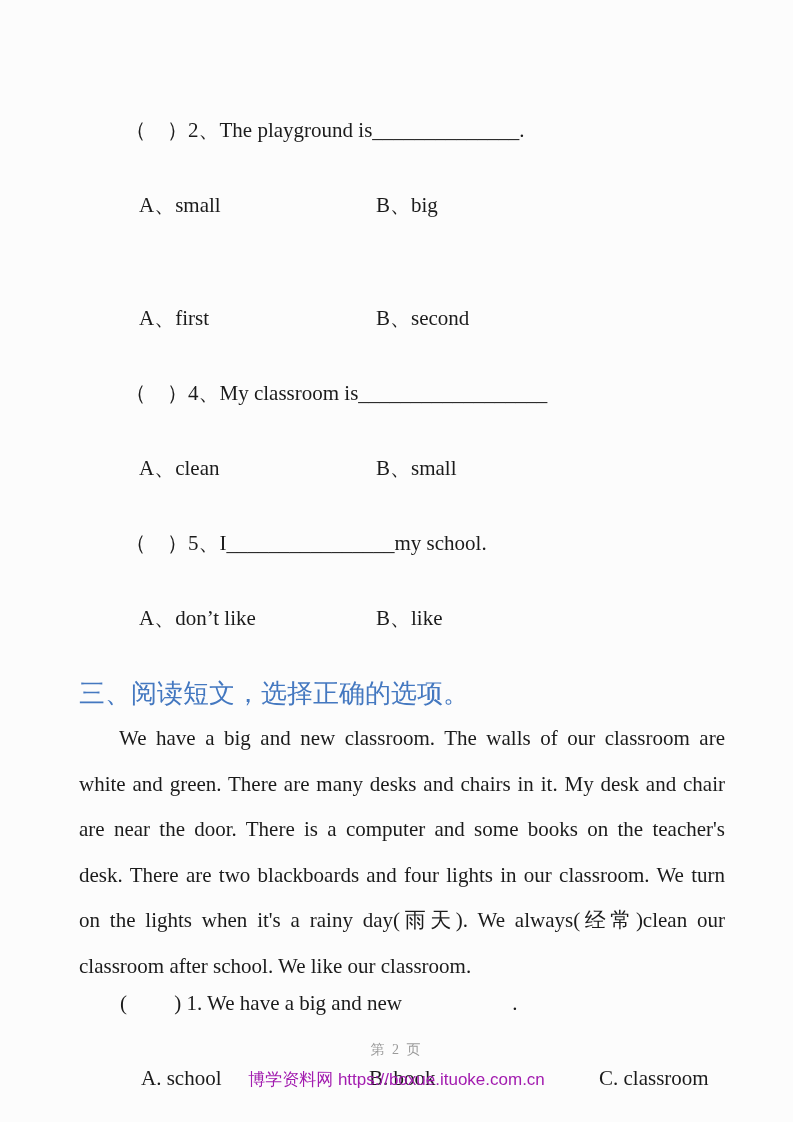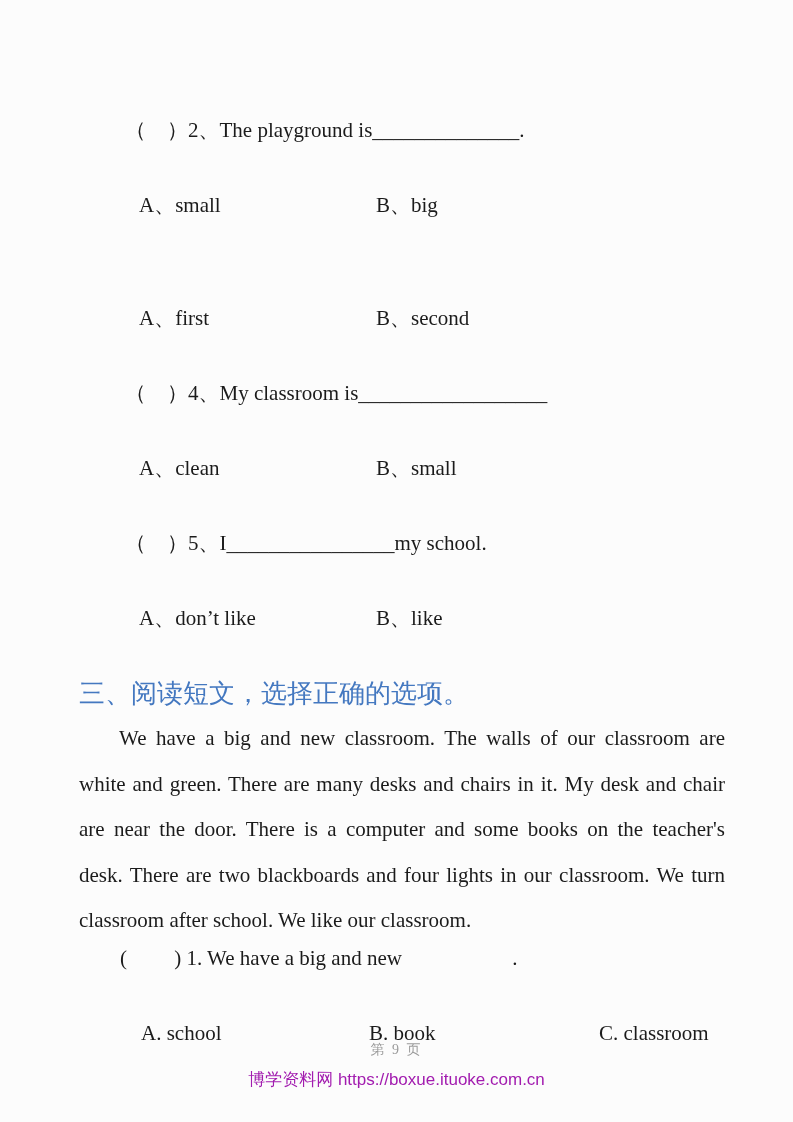--- a/index.html
+++ b/index.html
@@ -89,23 +89,24 @@
   <div class="line opts2">
     <span class="colA">A、don’t like</span><span>B、like</span>
   </div>
 
   <div class="heading3">三、阅读短文，选择正确的选项。</div>
 
   <div class="passage-line passage-first">We have a big and new classroom. The walls of our classroom are</div>
   <div class="passage-line">white and green. There are many desks and chairs in it. My desk and chair</div>
   <div class="passage-line">are near the door. There is a computer and some books on the teacher's</div>
   <div class="passage-line">desk. There are two blackboards and four lights in our classroom. We turn</div>
+  <div class="passage-line">on the lights when it's a rainy day(雨天). We always(经常)clean our</div>
   <div class="passage-line passage-last">classroom after school. We like our classroom.</div>
 
   <div class="line rq">(         ) 1. We have a big and new                     .</div>
   <div class="line rq row3">
     <span class="c1">A. school</span><span class="c2">B. book</span><span>C. classroom</span>
   </div>
 
 </div>
 
-<div class="footer-page">第 9 页</div>
+<div class="footer-page">第 2 页</div>
 <div class="footer-site">博学资料网 https://boxue.ituoke.com.cn</div>
 
 </body></html>

